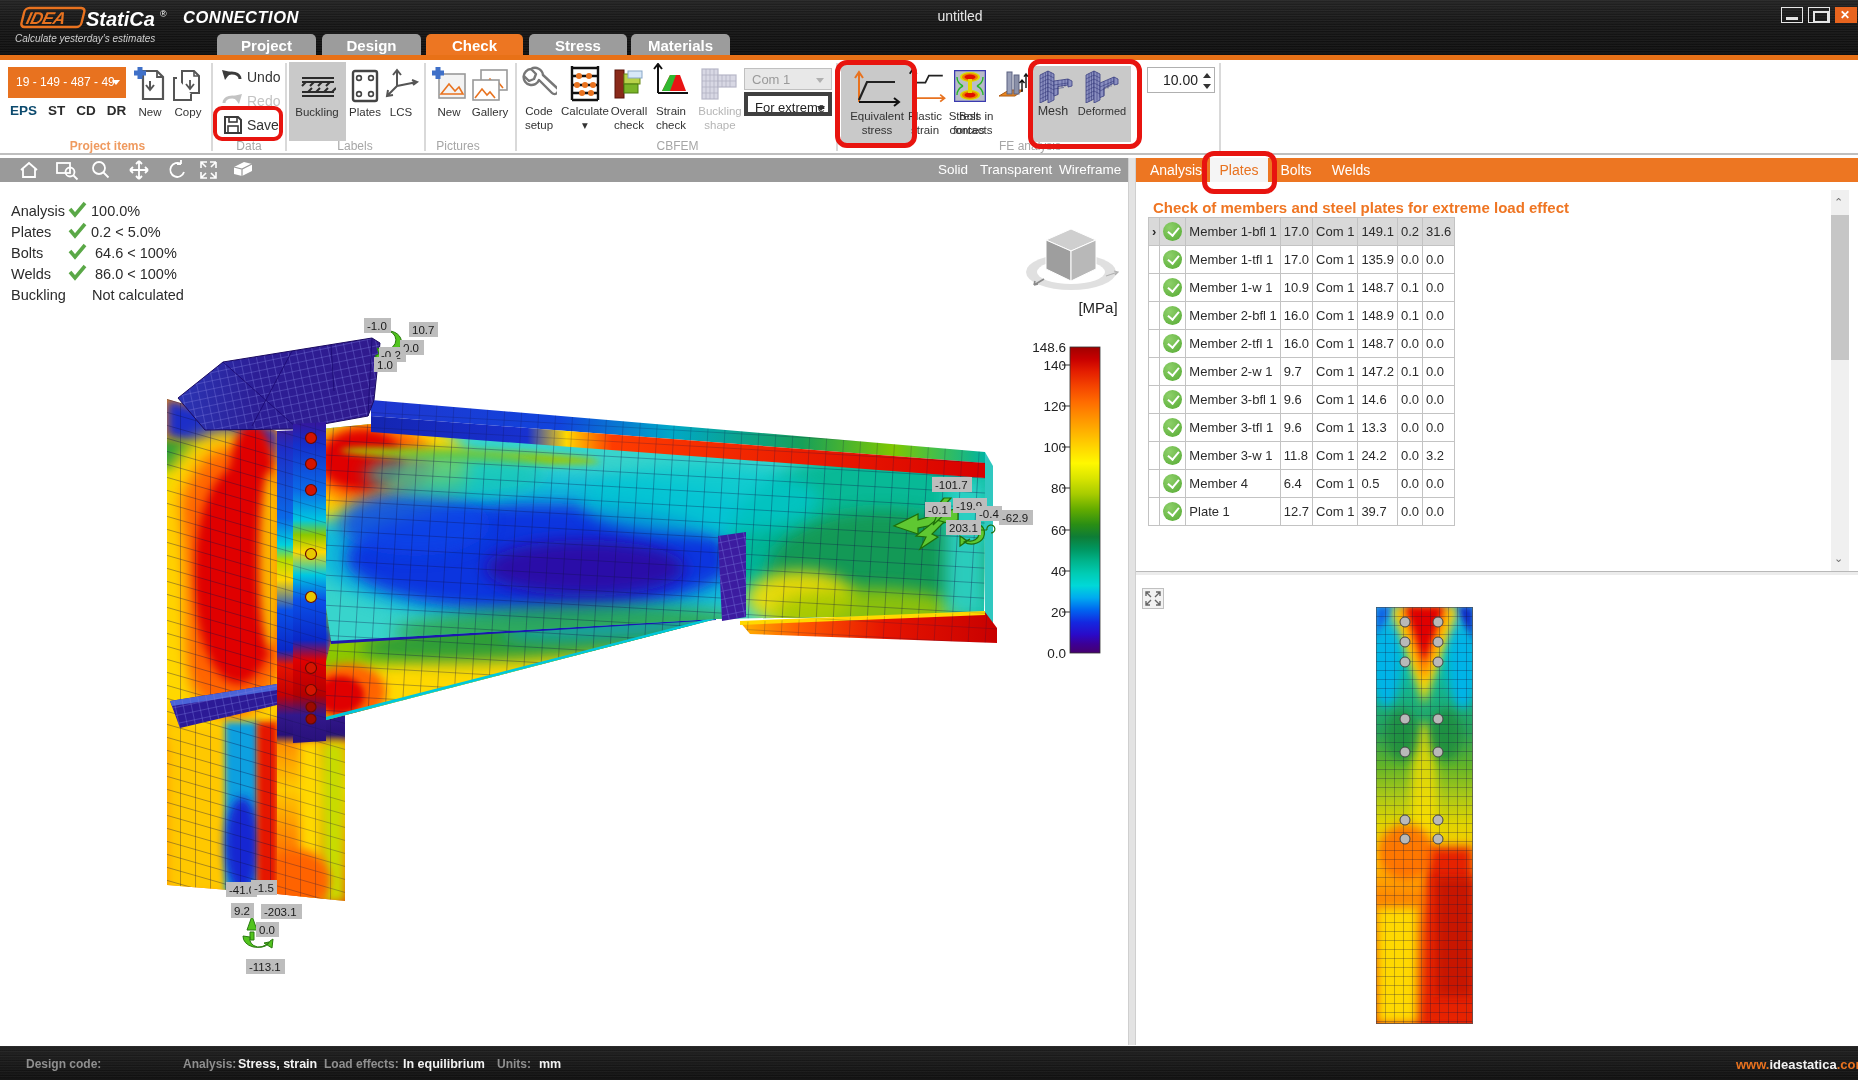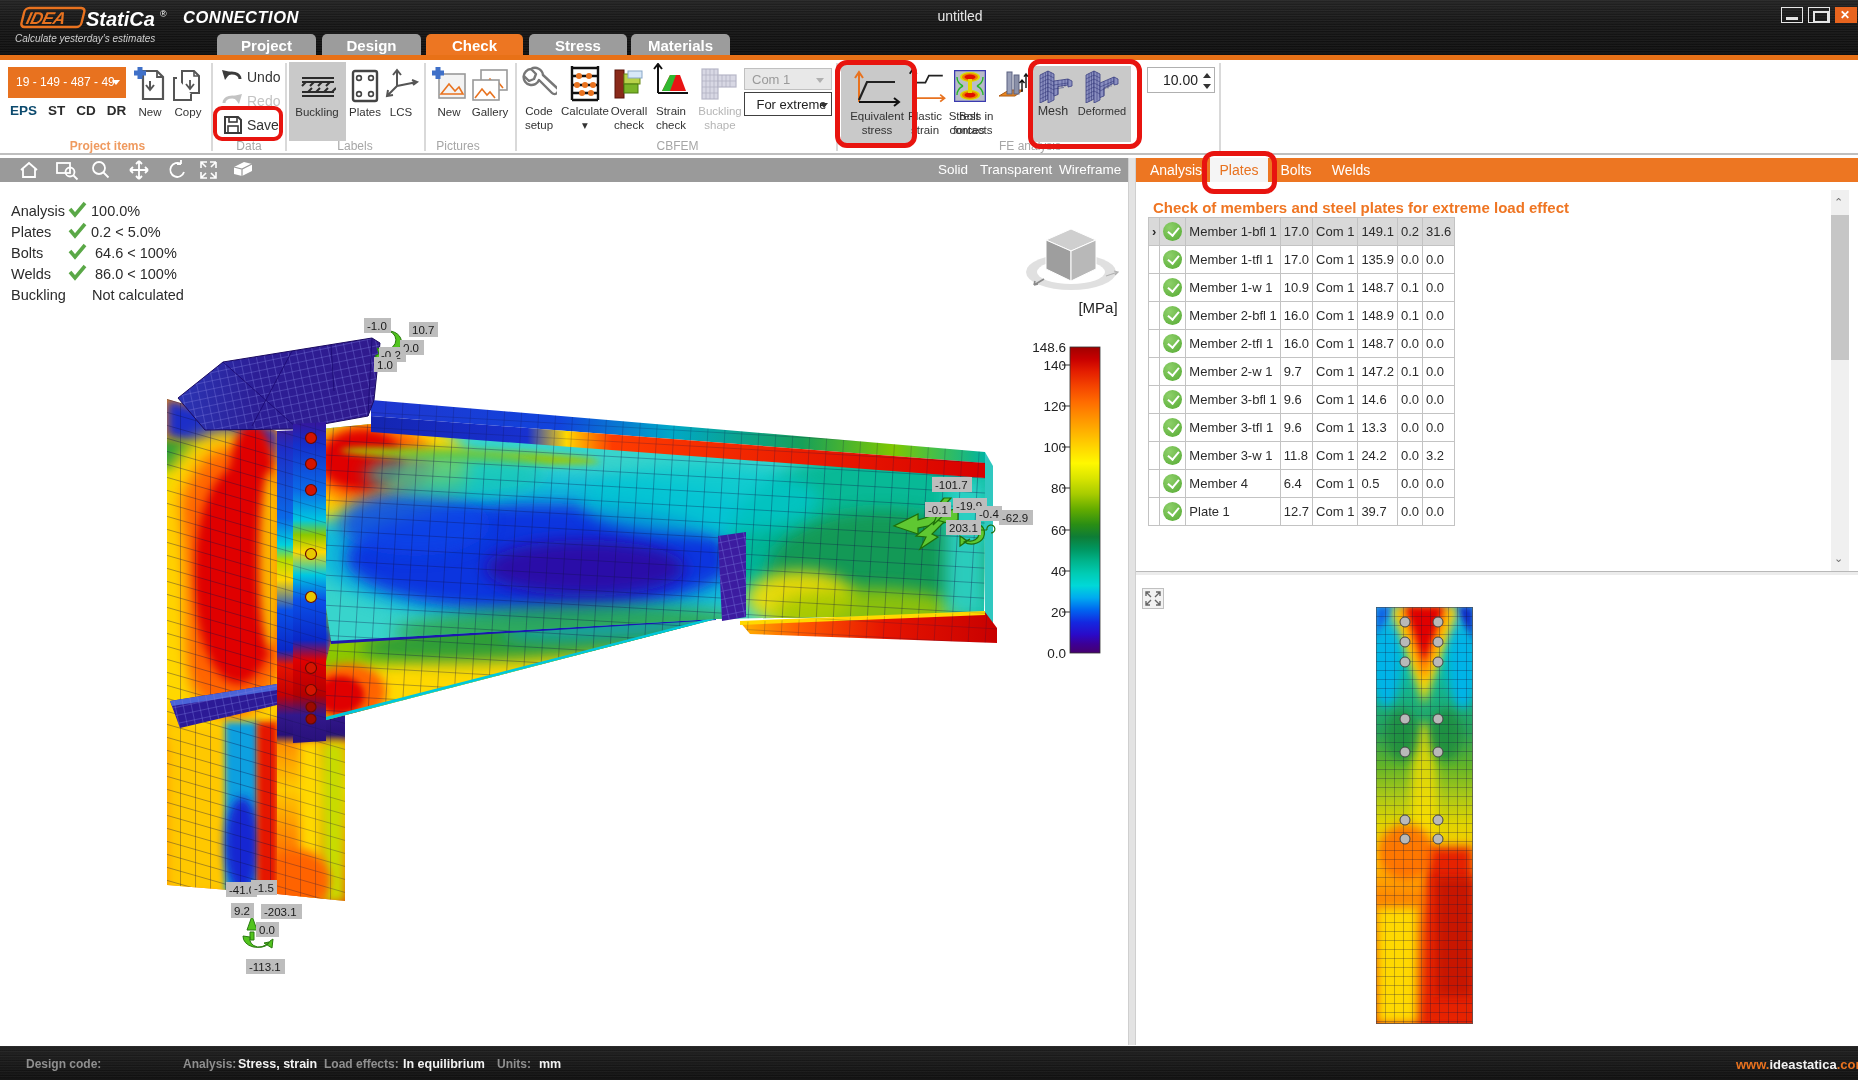--- a/index.html
+++ b/index.html
@@ -230,21 +230,21 @@
       <g stroke="#b8b8c8" stroke-width="1.2" fill="#d8d8e4">
         <rect x="4" y="6" width="16" height="30"></rect>
         <rect x="20" y="12" width="18" height="12"></rect>
       </g>
       <g stroke="#b0b0c0" stroke-width="0.7" fill="none">
         <path d="M8 6 v30 M12 6 v30 M16 6 v30 M4 12 h16 M4 18 h16 M4 24 h16 M4 30 h16 M24 12 v12 M28 12 v12 M32 12 v12 M20 18 h18"></path>
       </g>
     </svg>
   <div class="abs btnlabel" style="left:692px; top:104px; width:56px; color:#b5b5b5;">Buckling<br>shape</div>
   <div class="abs" style="left:744px; top:68px; width:88px; height:22px; background:#e8e8e8; border:1px solid #c0c0c0; font-size:13px; color:#9a9a9a; line-height:21px; padding-left:7px;">Com 1<span style="position:absolute; right:7px; top:9px; width:0; height:0; border-left:4px solid transparent; border-right:4px solid transparent; border-top:5px solid #b0b0b0;"></span></div>
-  <div class="abs" style="left:744px; top:92px; width:88px; height:24px; background:#fff; border:1px solid #404040; font-size:13px; color:#222; line-height:23px; padding-left:7px;text-align:center;">For extreme<span style="position:absolute; right:3px; top:10px; width:0; height:0; border-left:4.5px solid transparent; border-right:4.5px solid transparent; border-top:5.5px solid #333;"></span></div>
+  <div class="abs" style="left:744px; top:92px; width:88px; height:24px; background:#fff; border:4px solid #404040; font-size:13px; color:#222; line-height:23px; padding-left:7px;">For extreme<span style="position:absolute; right:3px; top:10px; width:0; height:0; border-left:4.5px solid transparent; border-right:4.5px solid transparent; border-top:5.5px solid #333;"></span></div>
 
   <svg class="abs" style="left:851px;top:66px" width="52" height="42">
       <path d="M8 36 V6 m-4 6 l4 -6 l4 6" stroke="#e8721f" stroke-width="2" fill="none"></path>
       <path d="M8 36 H48 m-5 -4 l5 4 l-5 4" stroke="#111" stroke-width="2" fill="none"></path>
       <path d="M8 34 l8 -18 h28" stroke="#222" stroke-width="2.2" fill="none"></path>
     </svg>
   <div class="abs btnlabel" style="left:838px; top:109px; width:78px;">Equivalent<br>stress</div>
   <svg class="abs" style="left:908px;top:66px" width="40" height="40" viewBox="0 0 46 44">
       <path d="M6 2 v34 m-4 -28 l4 -6 l4 6" stroke="#111" stroke-width="2" fill="none"></path>
       <path d="M6 36 h36 m-5 -4 l5 4 l-5 4" stroke="#e8721f" stroke-width="2" fill="none"></path>

